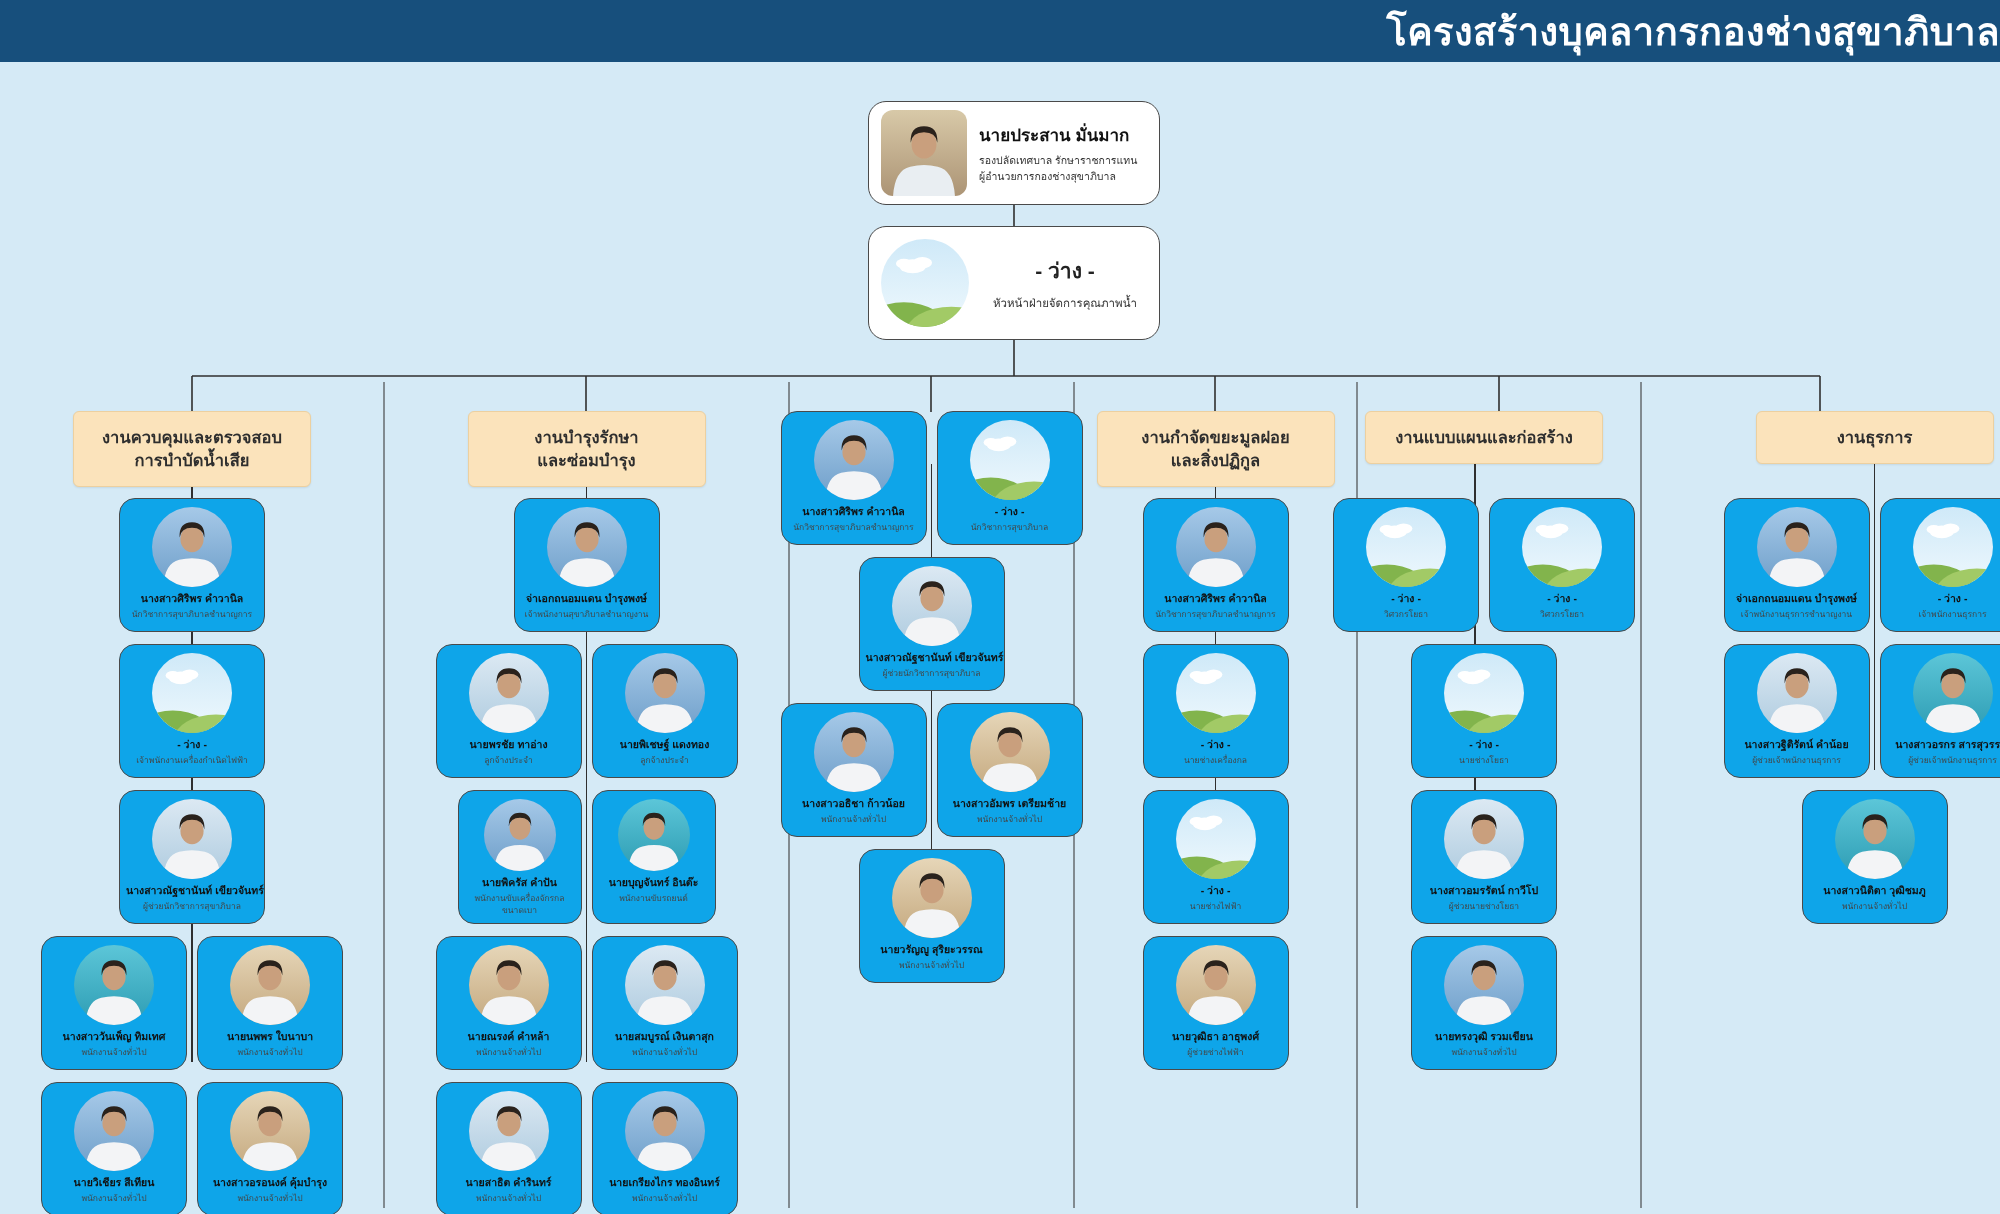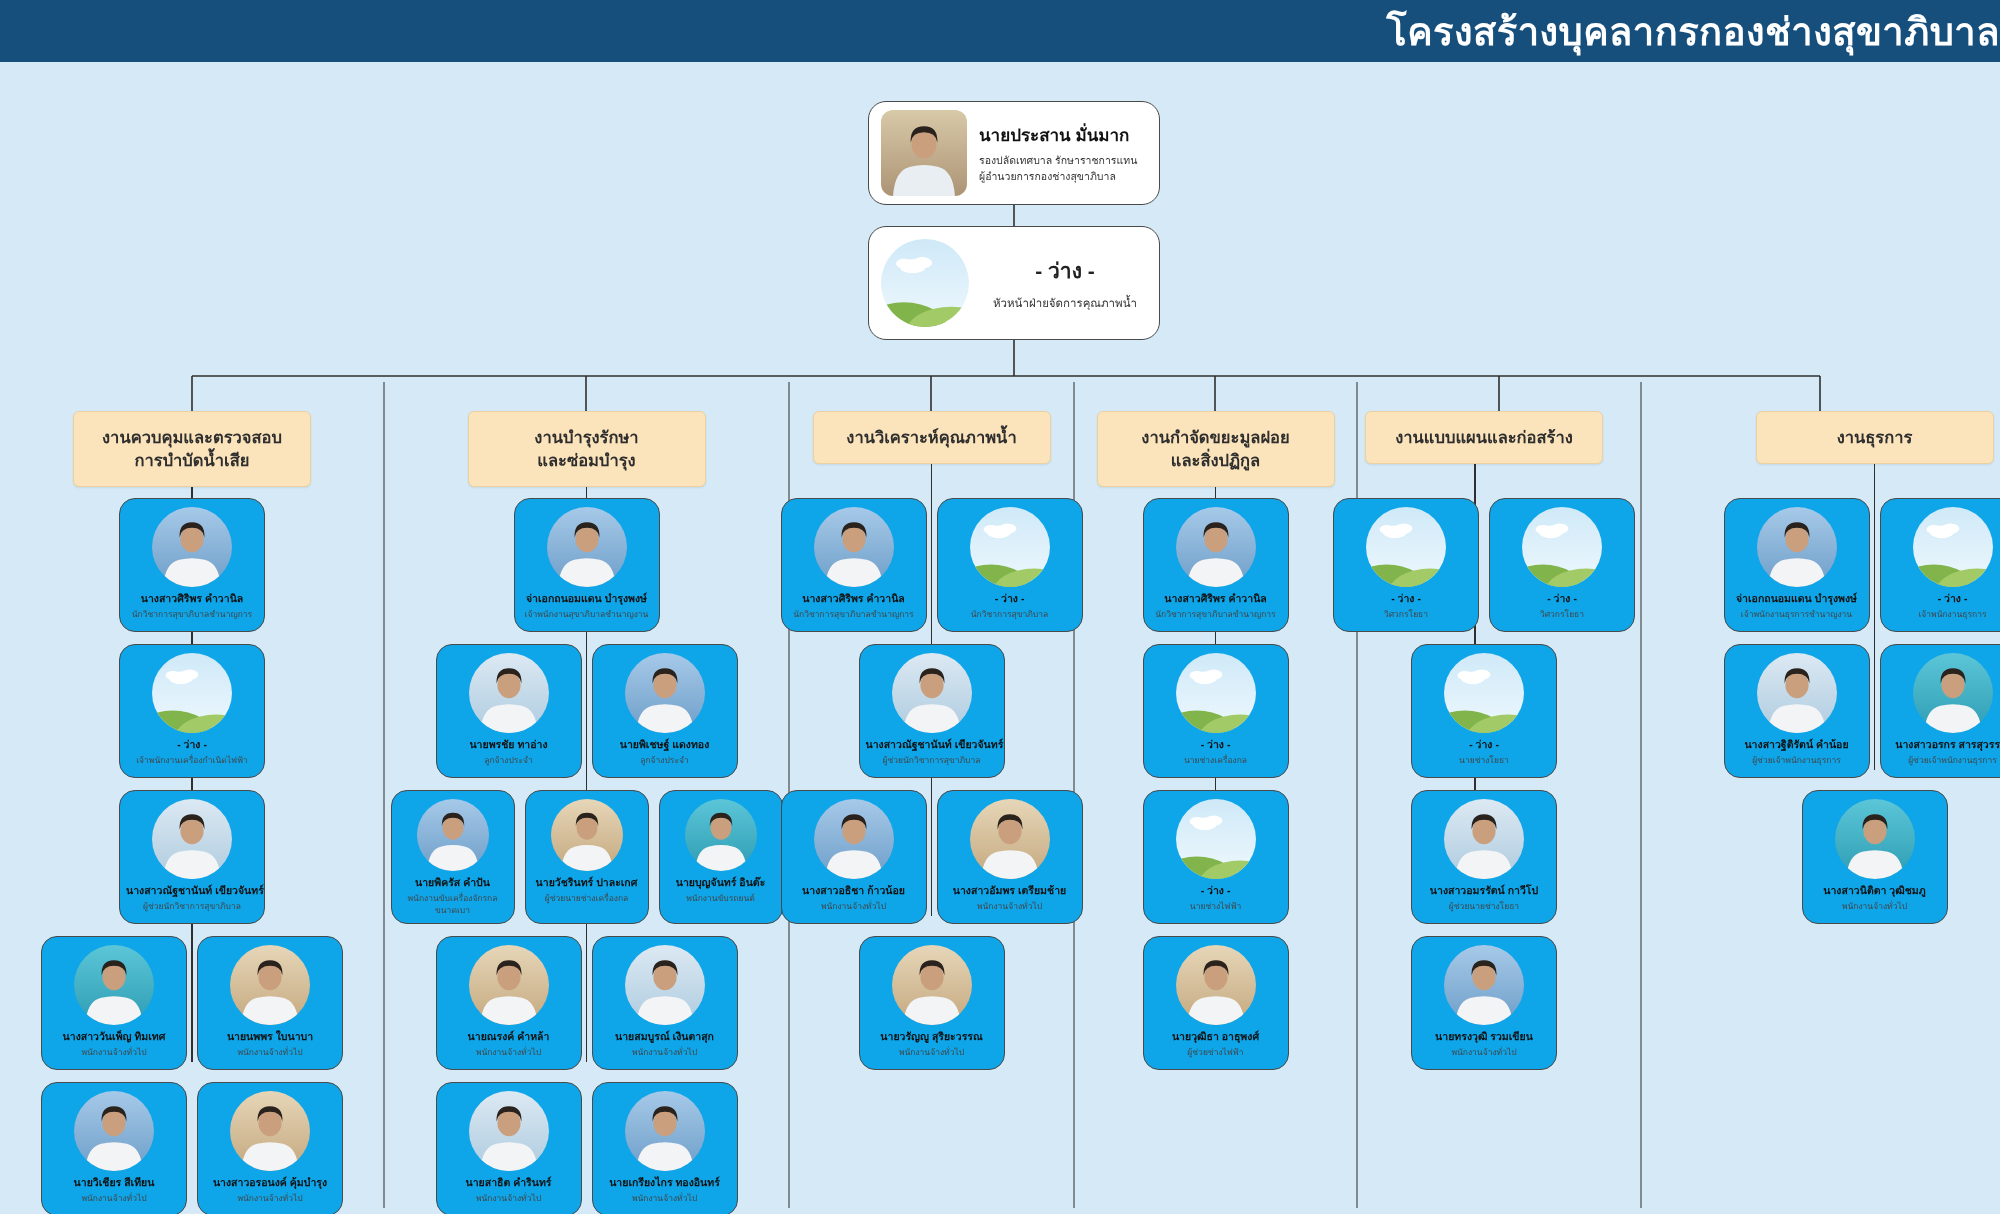--- a/index.html
+++ b/index.html
@@ -271,32 +271,20 @@
                   <path d="M34.5 38 q-1 -19 15.5 -19 q16.5 0 15.5 19 q-2 -12 -15.5 -12 q-13.5 0 -15.5 12 z" fill="#2a221c"></path>
                   <path d="M14 100 Q16 70 34 66 Q42 64 50 64 Q58 64 66 66 Q84 70 86 100 Z" fill="#f3f4f6"></path>
                 </svg>
               </div>
               <div class="p-name">นายพิครัส คำปัน</div>
               <div class="p-role">พนักงานขับเครื่องจักรกลขนาดเบา</div>
             </div>
             <div class="pcard">
               <div class="avatar">
                 <svg viewBox="0 0 100 100" preserveAspectRatio="none">
-                  <rect width="100" height="100" fill="url(#g-tan)"></rect>
-                  <ellipse cx="50" cy="40" rx="14.5" ry="16.5" fill="#c99f7d"></ellipse>
-                  <path d="M34.5 38 q-1 -19 15.5 -19 q16.5 0 15.5 19 q-2 -12 -15.5 -12 q-13.5 0 -15.5 12 z" fill="#2a221c"></path>
-                  <path d="M14 100 Q16 70 34 66 Q42 64 50 64 Q58 64 66 66 Q84 70 86 100 Z" fill="#f3f4f6"></path>
-                </svg>
-              </div>
-              <div class="p-name">นายวัชรินทร์ ปาละเกศ</div>
-              <div class="p-role">ผู้ช่วยนายช่างเครื่องกล</div>
-            </div>
-            <div class="pcard">
-              <div class="avatar">
-                <svg viewBox="0 0 100 100" preserveAspectRatio="none">
                   <rect width="100" height="100" fill="url(#g-teal)"></rect>
                   <ellipse cx="50" cy="40" rx="14.5" ry="16.5" fill="#c99f7d"></ellipse>
                   <path d="M34.5 38 q-1 -19 15.5 -19 q16.5 0 15.5 19 q-2 -12 -15.5 -12 q-13.5 0 -15.5 12 z" fill="#2a221c"></path>
                   <path d="M14 100 Q16 70 34 66 Q42 64 50 64 Q58 64 66 66 Q84 70 86 100 Z" fill="#f3f4f6"></path>
                 </svg>
               </div>
               <div class="p-name">นายบุญจันทร์ อินต๊ะ</div>
               <div class="p-role">พนักงานขับรถยนต์</div>
             </div>
           </div>
@@ -349,23 +337,20 @@
                 </svg>
               </div>
               <div class="p-name">นายเกรียงไกร ทองอินทร์</div>
               <div class="p-role">พนักงานจ้างทั่วไป</div>
             </div>
           </div>
         </div>
       </div>
       <div class="column" style="left: 789px; width: 285px;">
         <div class="spine" style="top: 53px; height: 452px;"></div>
-        <div class="col-header-wrap">
-          <div class="col-header">งานวิเคราะห์คุณภาพน้ำ</div>
-        </div>
         <div class="rows">
           <div class="prow n2">
             <div class="pcard">
               <div class="avatar">
                 <svg viewBox="0 0 100 100" preserveAspectRatio="none">
                   <rect width="100" height="100" fill="url(#g-blue)"></rect>
                   <ellipse cx="50" cy="40" rx="14.5" ry="16.5" fill="#c99f7d"></ellipse>
                   <path d="M34.5 38 q-1 -19 15.5 -19 q16.5 0 15.5 19 q-2 -12 -15.5 -12 q-13.5 0 -15.5 12 z" fill="#2a221c"></path>
                   <path d="M14 100 Q16 70 34 66 Q42 64 50 64 Q58 64 66 66 Q84 70 86 100 Z" fill="#f3f4f6"></path>
                 </svg>

